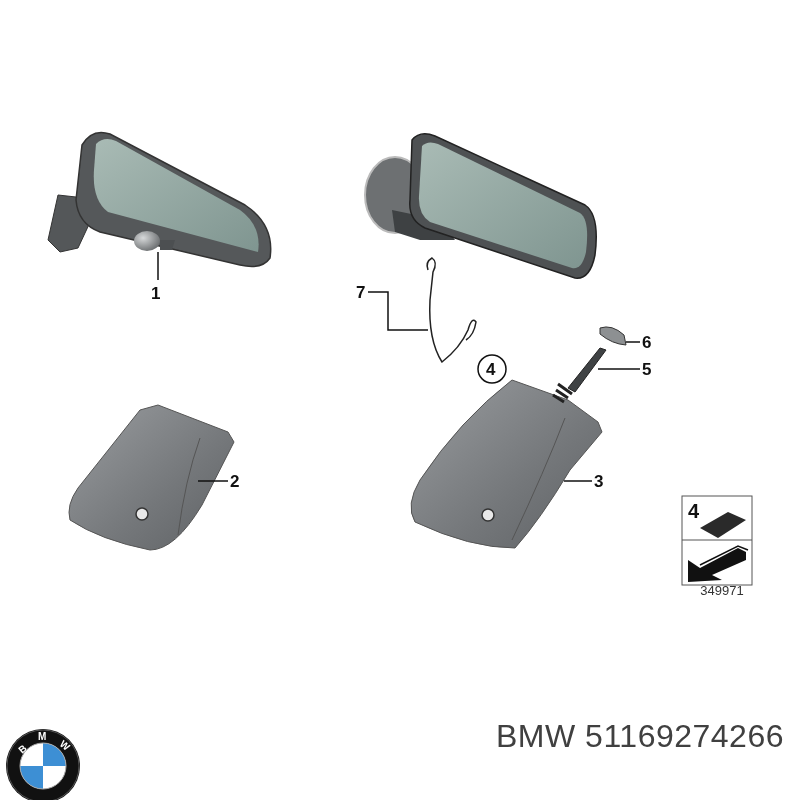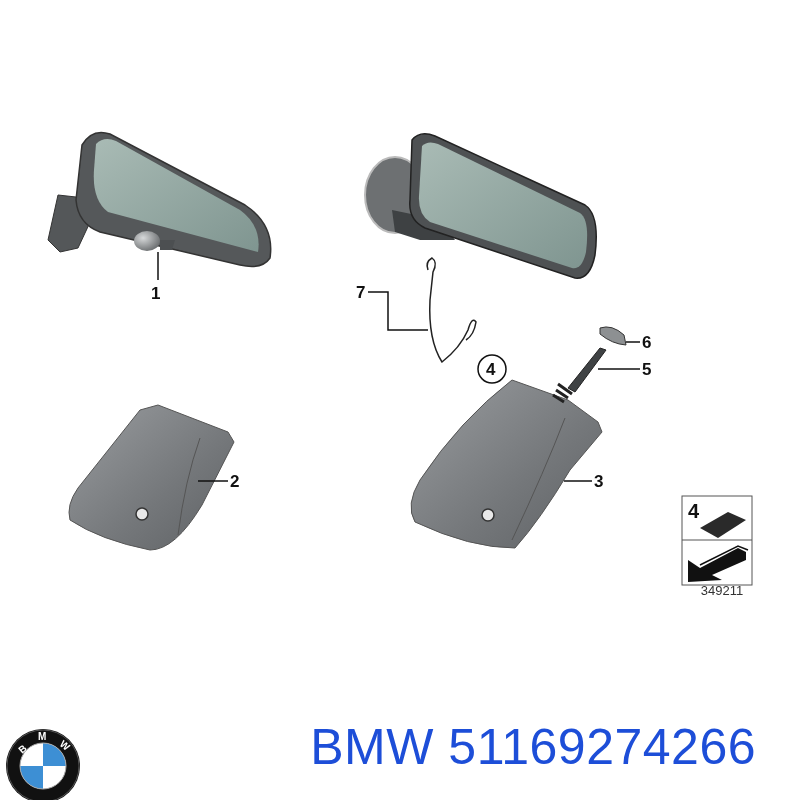--- a/index.html
+++ b/index.html
@@ -1,21 +1,21 @@
 <!DOCTYPE html>
 <html><head>
 <meta charset="utf-8">
 <style>
   html,body{margin:0;padding:0;background:#fff;}
   body{width:800px;height:800px;position:relative;overflow:hidden;font-family:"Liberation Sans",sans-serif;}
   svg.diagram{position:absolute;left:0;top:0;}
   .callout{position:absolute;font-weight:bold;font-size:17px;color:#111;line-height:1;}
   .badge-num{position:absolute;left:688px;top:500px;font-weight:bold;font-size:20px;color:#111;}
   .ref-num{position:absolute;left:666px;top:583px;width:112px;text-align:center;font-size:13px;color:#333;}
-  .part-label{position:absolute;right:44px;top:718px;font-size:50px;color:#1d4ed8;letter-spacing:0.5px;}
+  .part-label{position:absolute;right:16px;top:718px;font-size:32px;color:#404040;letter-spacing:0.5px;}
   .logo{position:absolute;left:5px;top:728px;}
 </style>
 </head>
 <body>
 
 <svg class="diagram" width="800" height="800" viewBox="0 0 800 800">
   <defs>
     <linearGradient id="glass" x1="0" y1="0" x2="1" y2="1">
       <stop offset="0" stop-color="#a9bbb5"></stop>
       <stop offset="1" stop-color="#7f9590"></stop>
@@ -87,21 +87,21 @@
 
 <div class="callout" style="left:151px;top:285px;">1</div>
 <div class="callout" style="left:230px;top:473px;">2</div>
 <div class="callout" style="left:594px;top:473px;">3</div>
 <div class="callout" style="left:486px;top:361px;">4</div>
 <div class="callout" style="left:642px;top:361px;">5</div>
 <div class="callout" style="left:642px;top:334px;">6</div>
 <div class="callout" style="left:356px;top:284px;">7</div>
 
 <div class="badge-num">4</div>
-<div class="ref-num">349211</div>
+<div class="ref-num">349971</div>
 
 <svg class="logo" width="76" height="76" viewBox="0 0 76 76">
   <circle cx="38" cy="38" r="37" fill="#111"></circle>
   <circle cx="38" cy="38" r="36" fill="none" stroke="#555" stroke-width="1"></circle>
   <circle cx="38" cy="38" r="23" fill="#fff"></circle>
   <path d="M38 15 A23 23 0 0 1 61 38 L38 38 Z" fill="#3d8fd4"></path>
   <path d="M38 61 A23 23 0 0 1 15 38 L38 38 Z" fill="#3d8fd4"></path>
   <circle cx="38" cy="38" r="23" fill="none" stroke="#aaa" stroke-width="1"></circle>
   <text x="17" y="26" fill="#fff" font-size="10" font-weight="bold" font-family="Liberation Sans, sans-serif" transform="rotate(-40 17 26)">B</text>
   <text x="33" y="12" fill="#fff" font-size="10" font-weight="bold" font-family="Liberation Sans, sans-serif">M</text>

